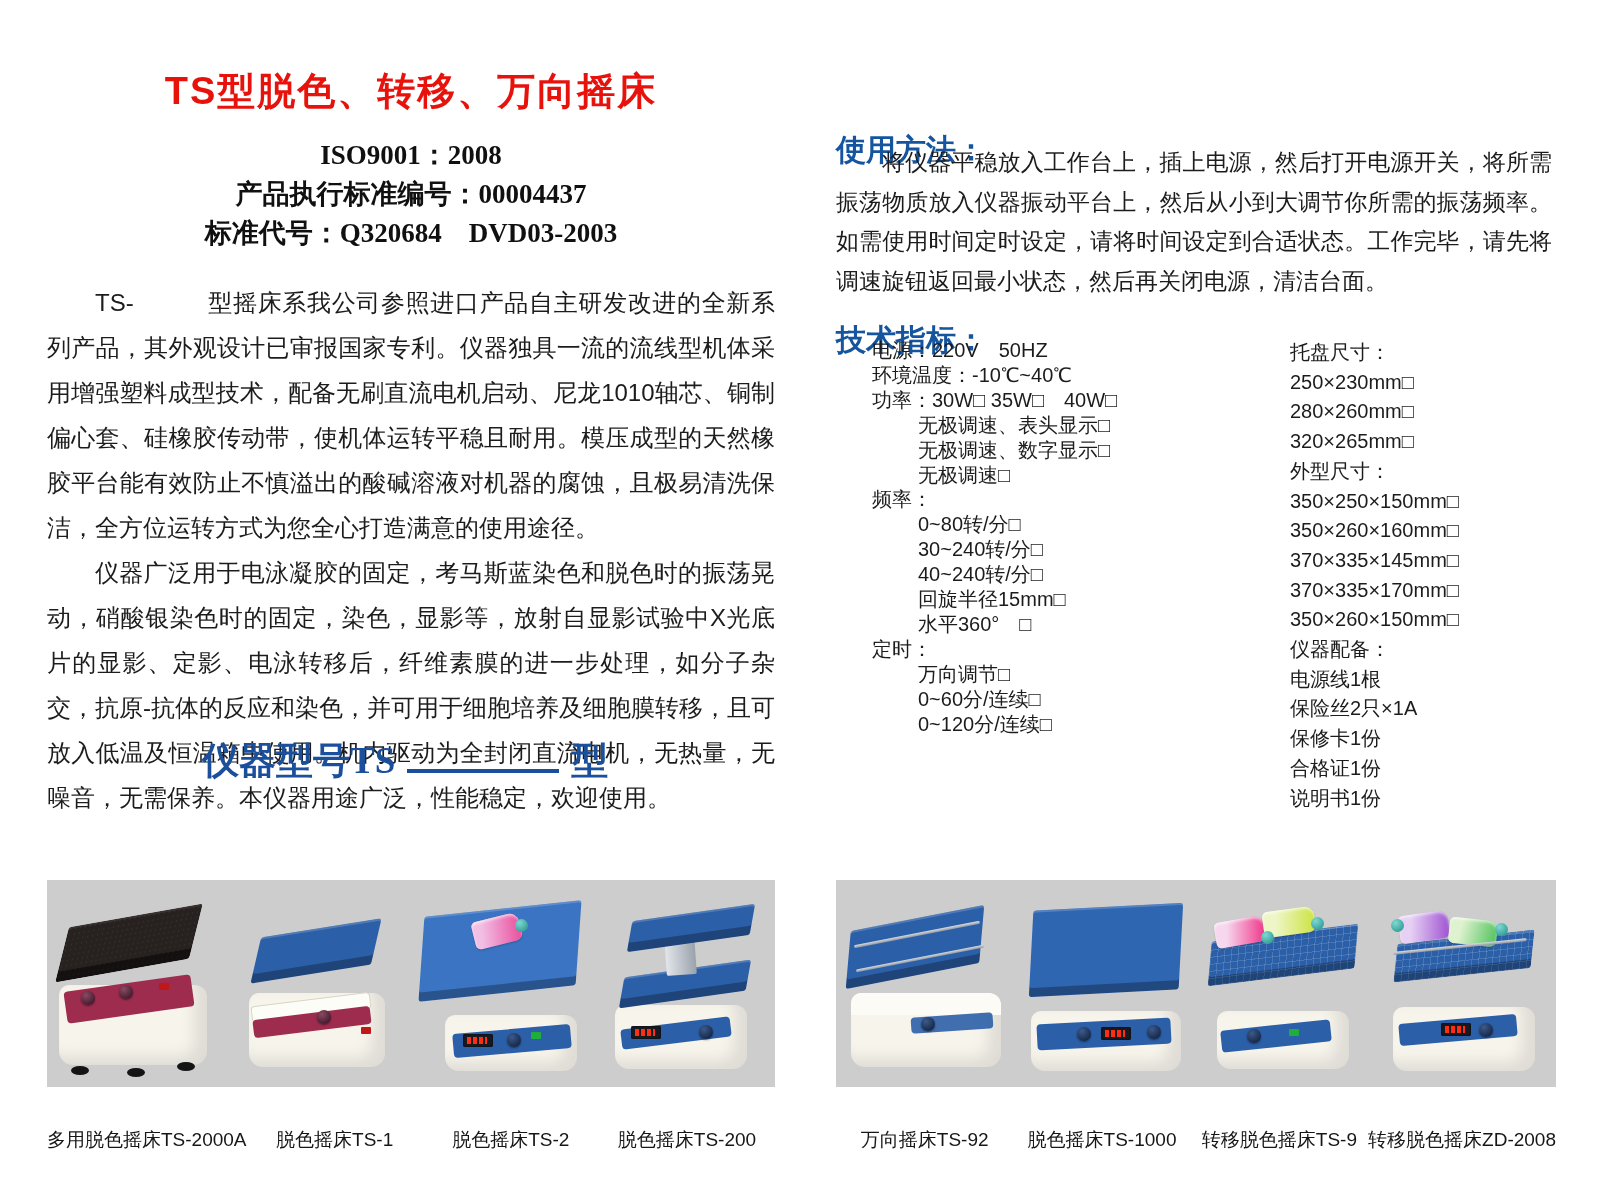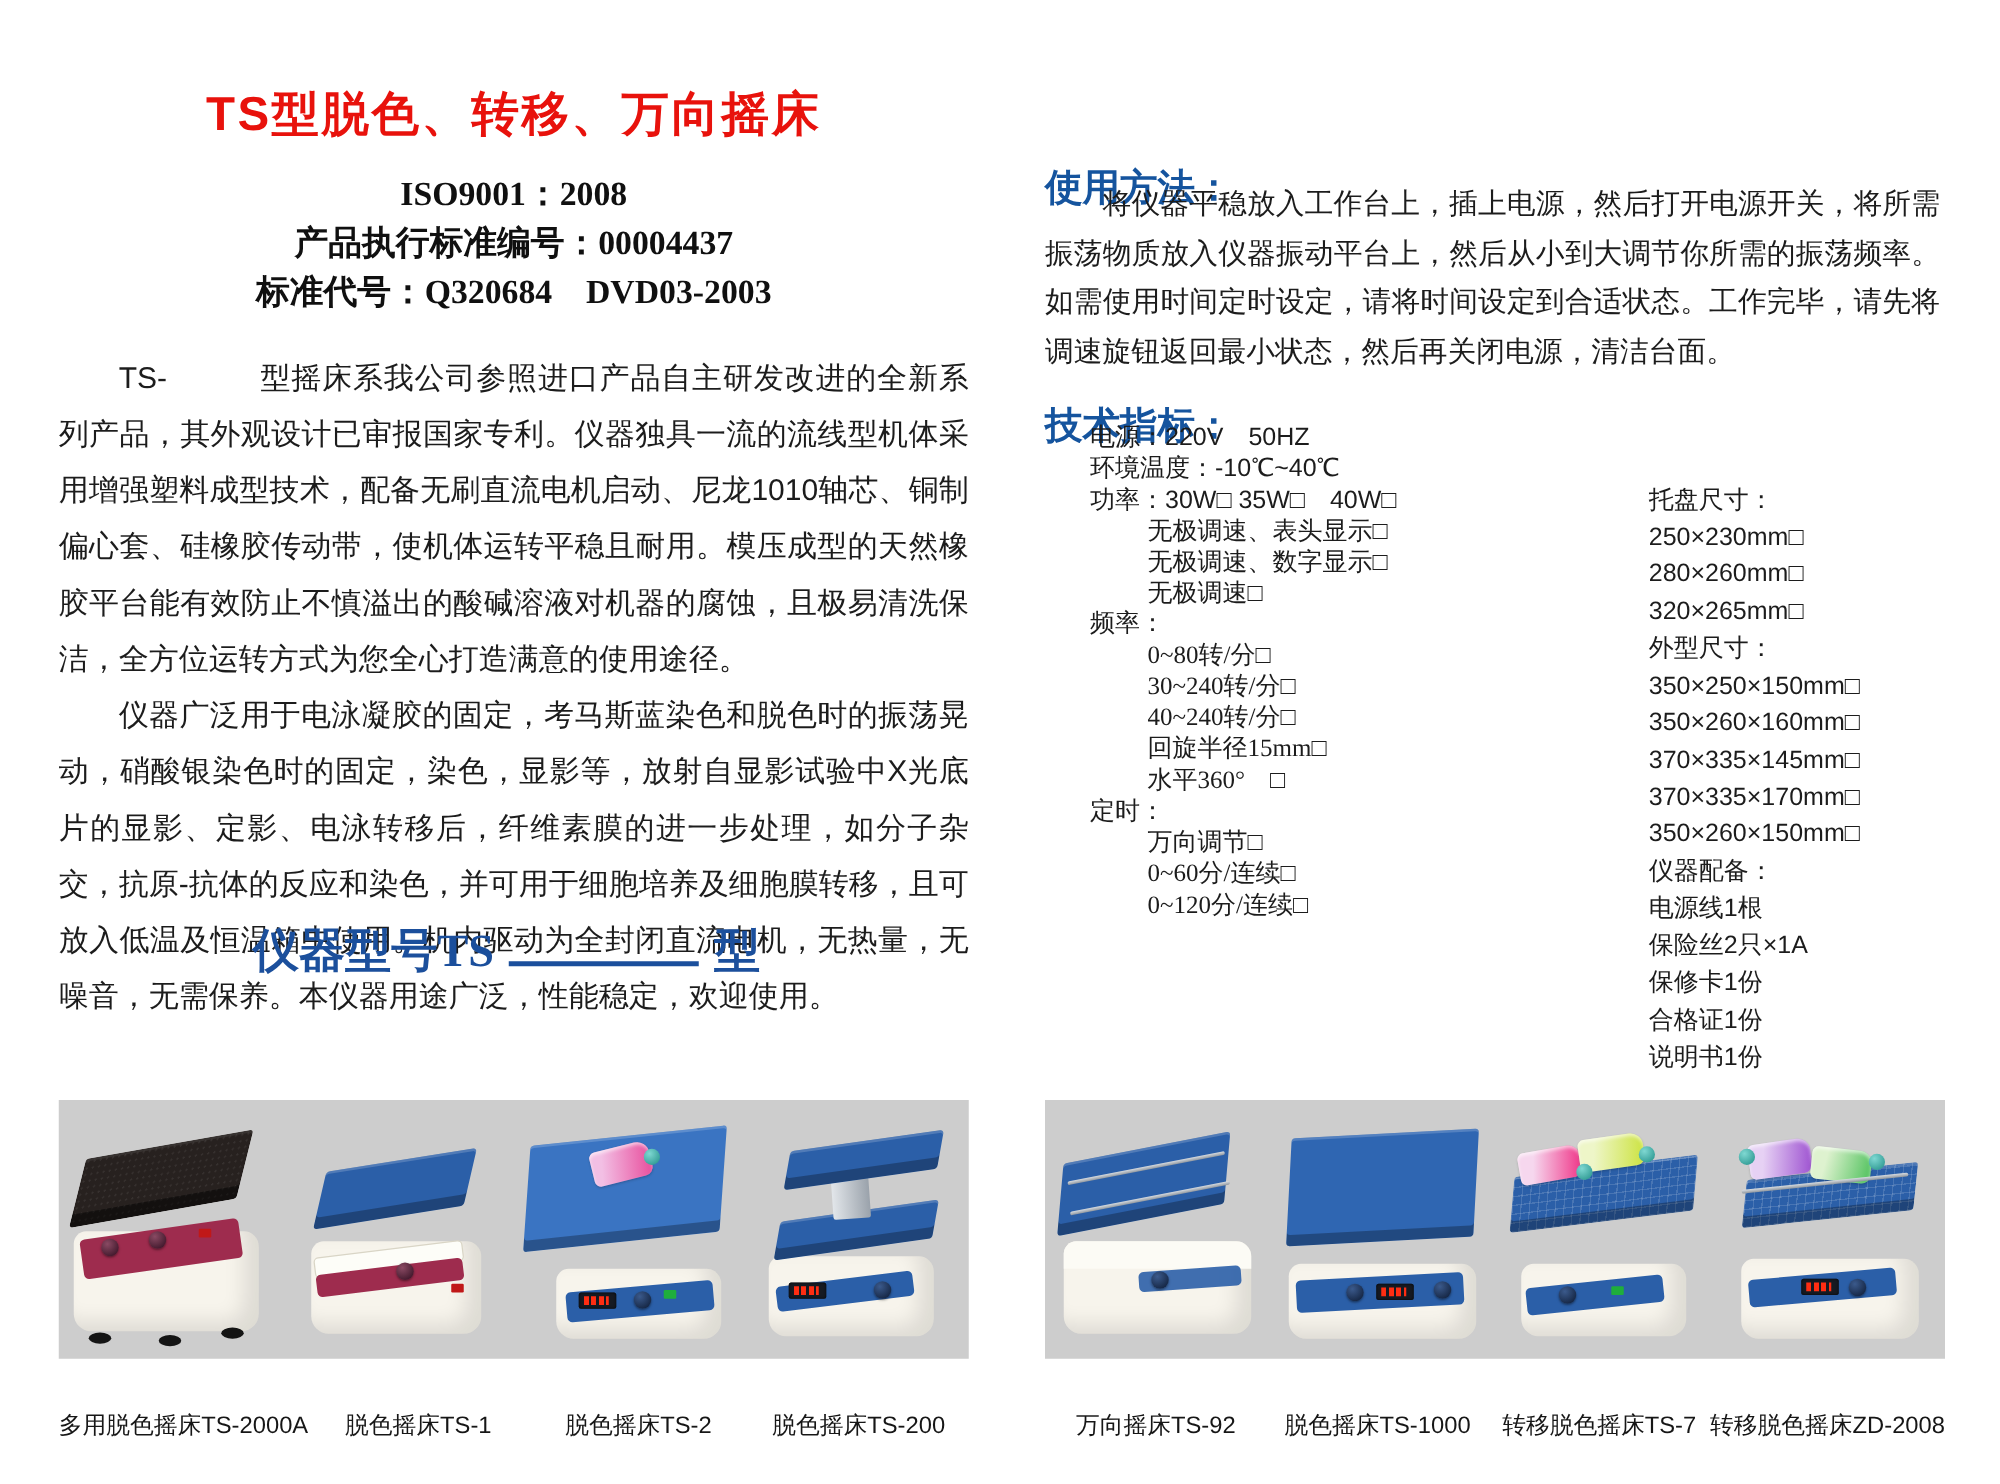--- a/index.html
+++ b/index.html
@@ -26,23 +26,23 @@
   .sec-heading{position:absolute;left:0;
     font-family:"Liberation Serif", serif;font-weight:bold;font-size:30px;color:#15549e;margin-top:42px;}
   .usage-heading{top:88px;}
   .usage-body{position:absolute;top:143px;left:0;width:716px;font-size:23px;line-height:39.5px;
     text-align:justify;color:#1c1c1c;}
   .usage-body p{margin:0;text-indent:2em;}
   .specs-heading{top:278px;}
   .specs{position:absolute;top:338px;left:0;width:720px;}
   .spec-col{position:absolute;top:0;font-size:20px;color:#1c1c1c;}
   .spec-col-left{left:36px;width:400px;line-height:24.9px;}
-  .spec-col-right{left:483px;width:255px;line-height:29.7px;margin-top:48px;}
+  .spec-col-right{left:454px;width:255px;line-height:29.7px;}
   .spec-item{white-space:nowrap;}
-  .spec-item.sub{padding-left:46px;font-family:Liberation Serif, serif;}
+  .spec-item.sub{padding-left:46px;}
   
   .strip{position:absolute;top:880px;height:207px;background:#cdcdcd;display:flex;}
   .page-left  .strip{left:0;width:728px;}
   .page-right .strip{left:0;width:720px;}
   .cell{position:relative;flex:1 1 0;}
   .labels-row{position:absolute;top:1127px;left:0;display:flex;width:100%;}
   .labels-row .plabel{flex:1 1 0;text-align:center;font-size:19px;color:#161616;white-space:nowrap;}
   
   .machine{position:absolute;bottom:12px;left:50%;transform:translateX(-50%);width:166px;height:172px;}
   .tray{position:absolute;background:#2b5fa8;border-radius:3px;
@@ -325,18 +325,18 @@
           <div class="panel"></div>
           <div class="display"></div>
           <div class="knob blue"></div>
         </div>
       </div>
     </div>
 
     <div class="labels-row">
       <div class="plabel">万向摇床TS-92</div>
       <div class="plabel">脱色摇床TS-1000</div>
-      <div class="plabel">转移脱色摇床TS-7</div>
+      <div class="plabel">转移脱色摇床TS-9</div>
       <div class="plabel">转移脱色摇床ZD-2008</div>
     </div>
   </div>
 
 </div>
 
 </body></html>

